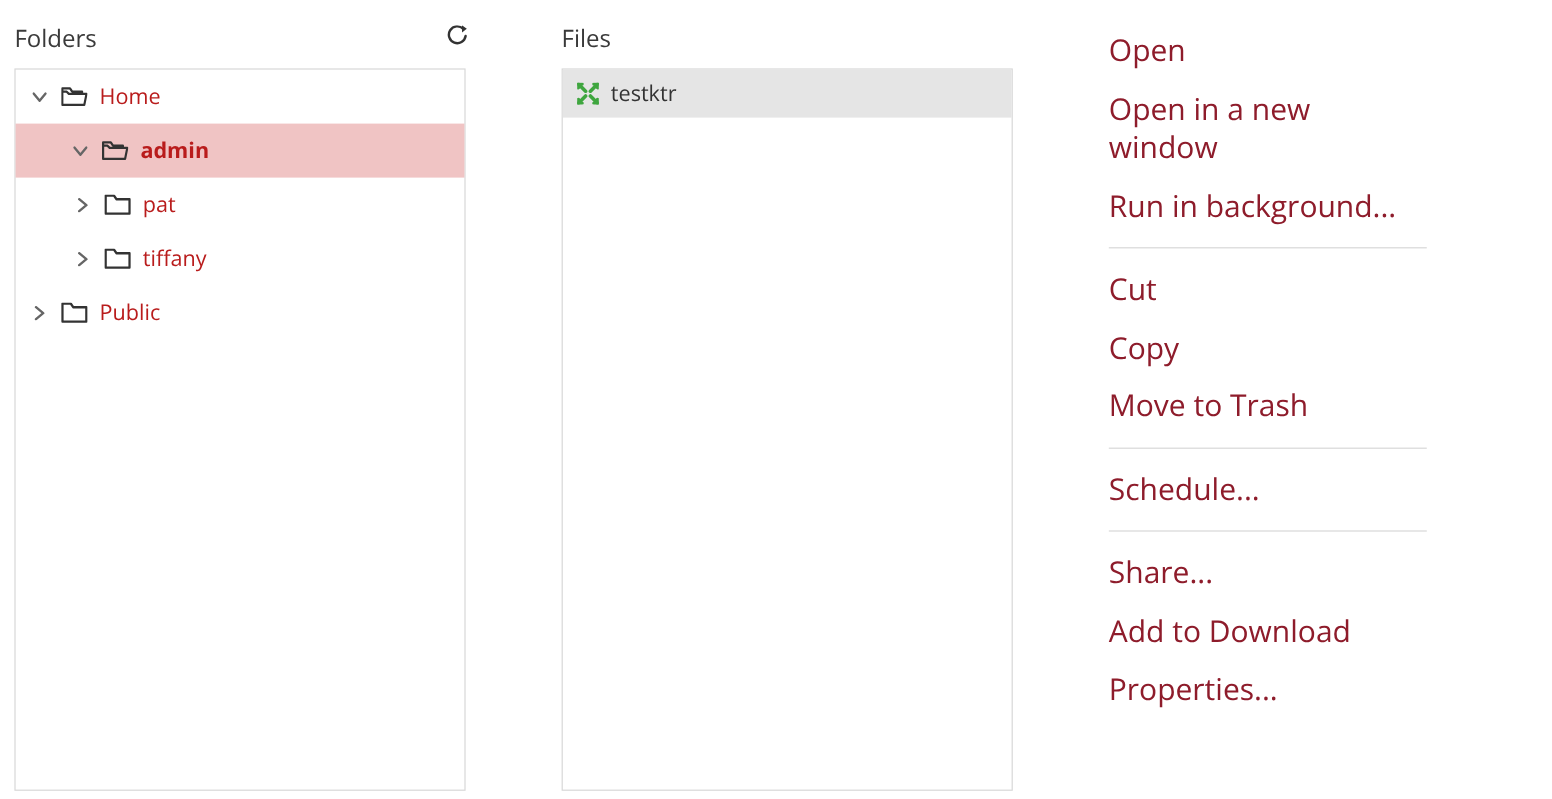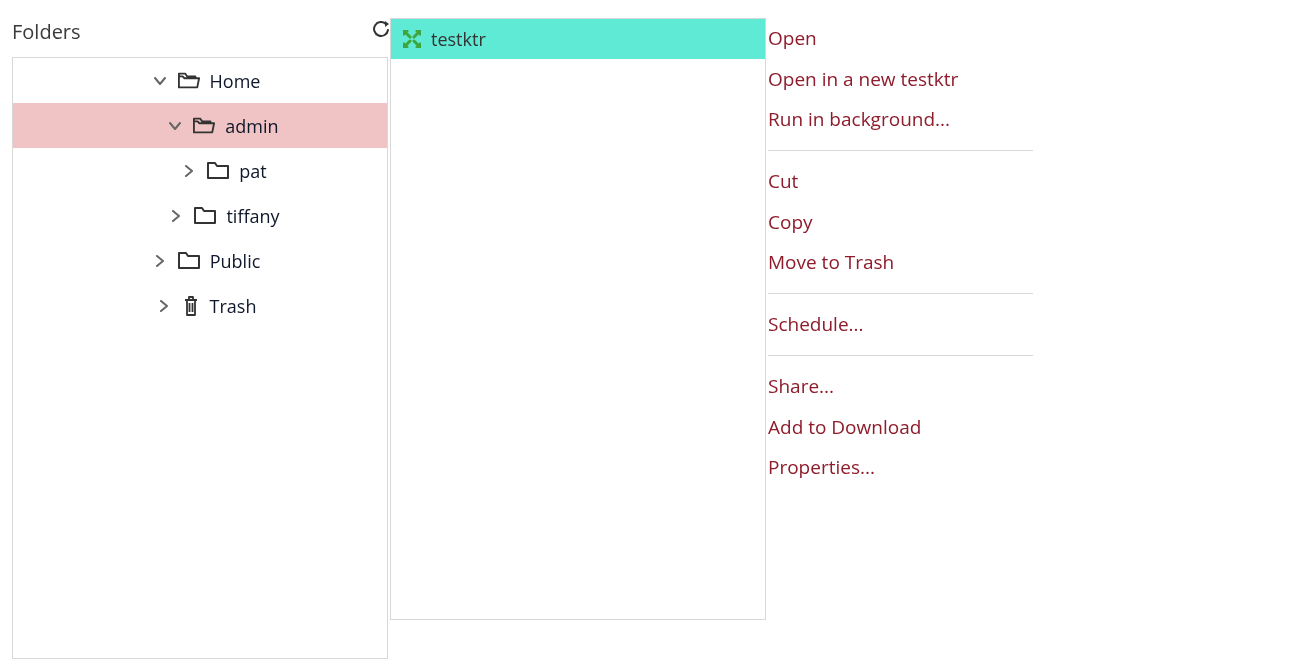--- a/index.html
+++ b/index.html
@@ -9,20 +9,21 @@
     font-family: "Segoe UI", "Open Sans", Arial, sans-serif;
     font-size: 18px;
     color: #333;
     background: #fff;
     width: 1293px;
     height: 666px;
     overflow: hidden;
   }
   .wrap {
     display: flex;
+    gap: 78px;
     padding: 18px 12px 0 12px;
   }
   .col-title {
     font-size: 20px;
     font-weight: 400;
     color: #3a3a3a;
     margin: 0 0 12px 0;
     display: flex;
     align-items: center;
     justify-content: space-between;
@@ -33,25 +34,24 @@
     border: 1px solid #d8d8d8;
     width: 376px;
     height: 602px;
   }
   .tree-row {
     display: flex;
     align-items: center;
     height: 45px;
     gap: 10px;
     cursor: pointer;
-    color: #0f172a;
+    color: #b91c1c;
     font-size: 18px;
-    justify-content: center;
-  }
-  .tree-row.selected { background: #f0c4c4; }
+  }
+  .tree-row.selected { background: #f0c4c4; font-weight: bold; }
   .expander {
     width: 16px;
     display: flex;
     justify-content: center;
     color: #666;
   }
   .expander svg { width: 12px; height: 12px; }
   .folder-icon { display: flex; align-items: center; }
   .folder-icon svg { width: 22px; height: 18px; }
   .trash-icon svg { width: 18px; height: 22px; }
@@ -72,29 +72,29 @@
   }
   .file-row {
     display: flex;
     align-items: center;
     height: 40px;
     gap: 10px;
     padding-left: 12px;
     cursor: pointer;
     font-size: 18px;
   }
-  .file-row.selected { background: #5eead4; }
+  .file-row.selected { background: #e5e5e5; }
   .ktr-icon { display:flex; align-items:center; }
   .ktr-icon svg { width: 18px; height: 18px; }
 
   
   .actions-col { width: 265px; }
   .action-item {
     color: #8e1c2b;
-    font-size: 19px;
+    font-size: 25px;
     padding: 8px 0;
     cursor: pointer;
     line-height: 1.3;
     position: relative;
     width: fit-content;
   }
   .action-item.underlined::after {
     content: "";
     position: absolute;
     left: 0;
@@ -217,54 +217,44 @@
             </svg>
           </span>
         <span class="folder-icon">
             <svg viewBox="0 0 22 18">
               <use href="#folder-closed"></use>
             </svg>
           </span>
         <span>Public</span>
       </div>
 
-      <div class="tree-row lvl0">
-        <span class="expander">
-            <svg viewBox="0 0 12 12">
-              <use href="#chev-right"></use>
-            </svg>
-          </span>
-        <span class="folder-icon trash-icon">
-            <svg viewBox="0 0 18 22">
-              <use href="#trash-can"></use>
-            </svg>
-          </span>
-        <span>Trash</span>
-      </div>
 
     </div>
   </div>
 
   <div class="files-col">
+    <div class="col-title">
+      <span>Files</span>
+    </div>
     <div class="files-panel">
       <div class="file-row selected">
         <span class="ktr-icon">
             <svg viewBox="0 0 18 18">
               <use href="#ktr"></use>
             </svg>
           </span>
         <span>testktr</span>
       </div>
     </div>
   </div>
 
   <div class="actions-col">
     <div id="actions-container">
         <div class="action-item">Open</div>
-        <div class="action-item">Open in a new testktr</div>
+        <div class="action-item">Open in a new window</div>
         <div class="action-item">Run in background...</div>
         <hr class="action-divider">
         <div class="action-item">Cut</div>
         <div class="action-item">Copy</div>
         <div class="action-item">Move to Trash</div>
         <hr class="action-divider">
         <div class="action-item">Schedule...</div>
         <hr class="action-divider">
         <div class="action-item">Share...</div>
         <div class="action-item">Add to Download</div>

